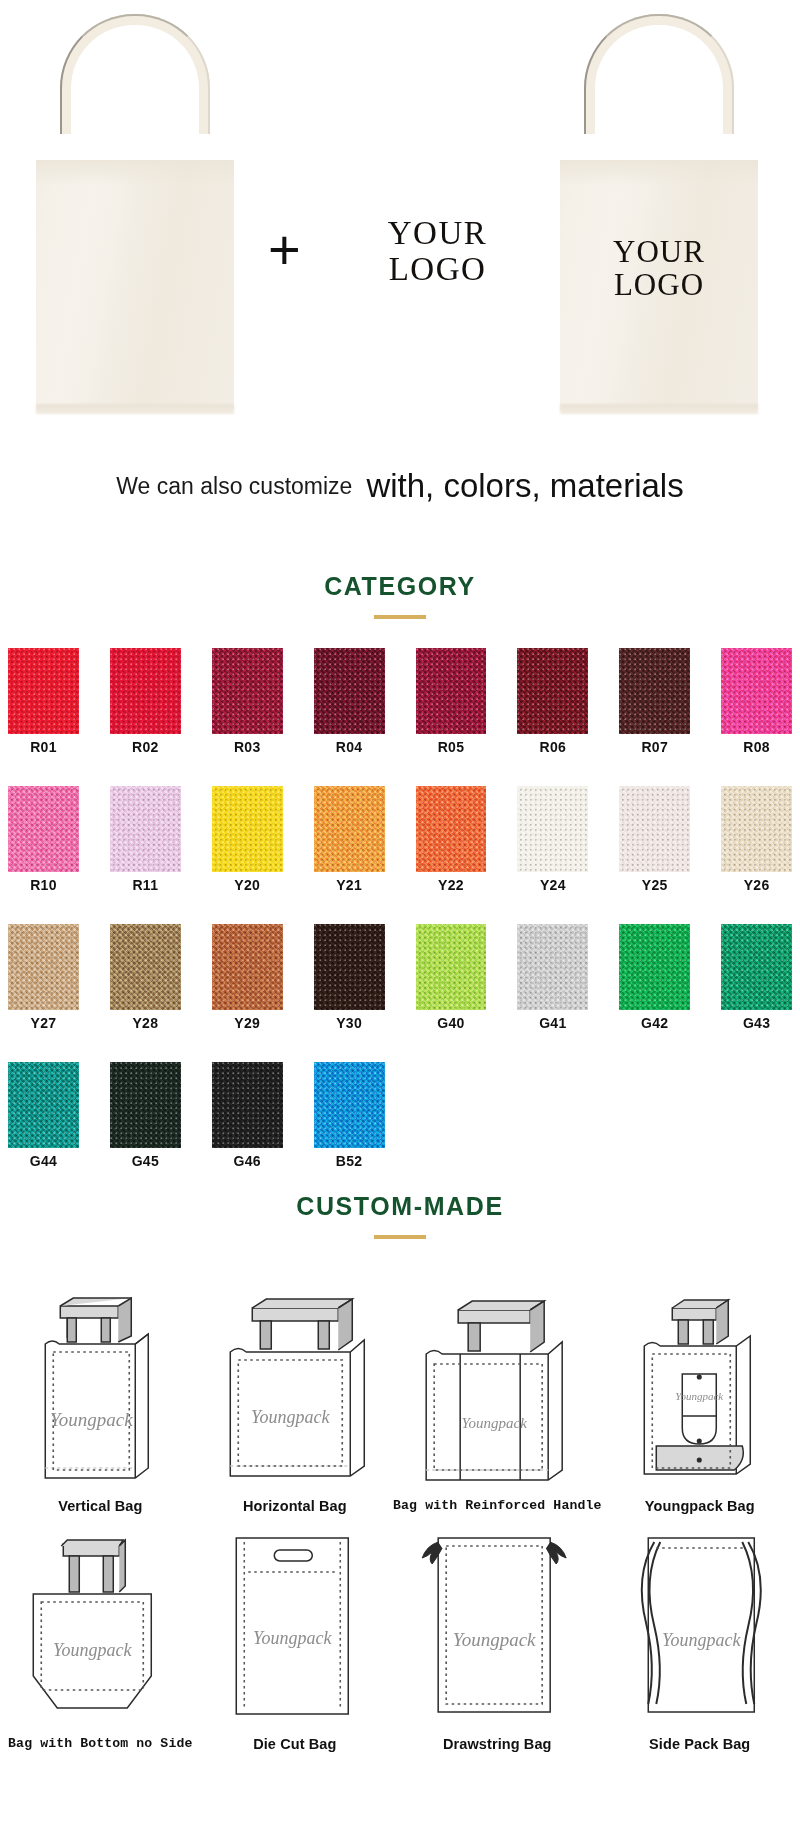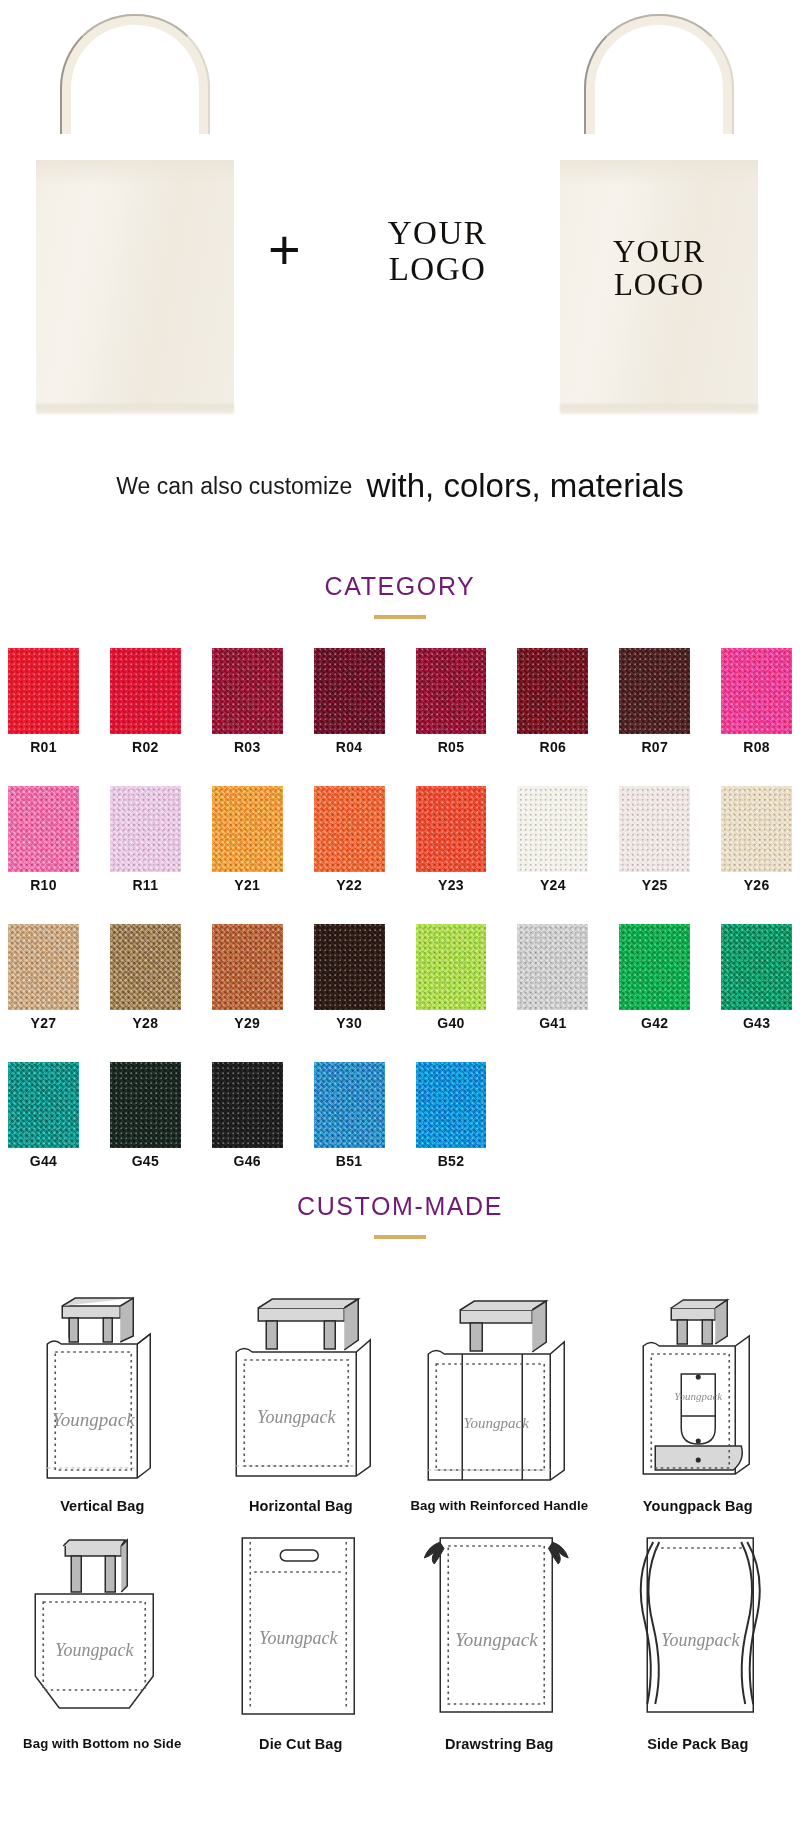--- a/index.html
+++ b/index.html
@@ -69,21 +69,21 @@
   .tagline {
     position:absolute; top:455px; left:0; width:800px; height:62px;
     display:flex; align-items:center; justify-content:center; gap:14px;
   }
   .tagline .small { font-size:23px; color:#1a1a1a; }
   .tagline .big   { font-size:33px; color:#111; }
 
   
   .sec-head { width:800px; text-align:center; }
   .sec-head .title {
-    font-size:25px; font-weight:400; letter-spacing:1.6px; color:#701a75;
+    font-size:25px; font-weight:700; letter-spacing:1.6px; color:#14532d;
   }
   .sec-head .rule {
     width:52px; height:4px; background:#d6b05e; margin:14px auto 0;
   }
   #cat-head { position:absolute; top:572px; left:0; }
   #cus-head { position:absolute; top:1192px; left:0; }
 
   
   .swatch-grid {
     position:absolute; top:648px; left:8px;
@@ -129,21 +129,21 @@
     display:grid; grid-template-columns:repeat(4,1fr);
     row-gap:2px; column-gap:2px;
   }
   .bag-cell { display:flex; flex-direction:column; align-items:center; }
   .bag-art { width:100%; height:218px; display:block; }
   .bag-name {
     margin-top:2px; text-align:center;
     font-size:14.5px; font-weight:700; color:#111; letter-spacing:.1px;
     white-space:nowrap;
   }
-  .bag-name.tight { font-size:13.2px; }
+  .bag-name.tight { font-size:13.2px;font-family:Liberation Mono, monospace; }
   .brand-script {
     font-family:"Liberation Serif", serif;
     font-style:italic; fill:#8d8d8d;
   }
 </style>
 </head>
 <body>
 
 <div class="hero">
 
@@ -254,41 +254,41 @@
       <div class="swatch-label">R10</div>
     </div>
     <div class="swatch-cell">
       <div class="swatch" style="background-color: rgb(233, 198, 228);">
         <div class="tex"></div>
         <div class="tex2"></div>
       </div>
       <div class="swatch-label">R11</div>
     </div>
     <div class="swatch-cell">
+      <div class="swatch" style="background-color: rgb(245, 214, 30);">
+        <div class="tex"></div>
+        <div class="tex2"></div>
+      </div>
+      <div class="swatch-label">Y20</div>
+    </div>
+    <div class="swatch-cell">
       <div class="swatch" style="background-color: rgb(240, 152, 58);">
         <div class="tex"></div>
         <div class="tex2"></div>
       </div>
       <div class="swatch-label">Y21</div>
     </div>
     <div class="swatch-cell">
       <div class="swatch" style="background-color: rgb(239, 99, 54);">
         <div class="tex"></div>
         <div class="tex2"></div>
       </div>
       <div class="swatch-label">Y22</div>
     </div>
     <div class="swatch-cell">
-      <div class="swatch" style="background-color: rgb(236, 74, 50);">
-        <div class="tex"></div>
-        <div class="tex2"></div>
-      </div>
-      <div class="swatch-label">Y23</div>
-    </div>
-    <div class="swatch-cell">
       <div class="swatch" style="background-color: rgb(242, 240, 232);">
         <div class="tex"></div>
         <div class="tex2"></div>
       </div>
       <div class="swatch-label">Y24</div>
     </div>
     <div class="swatch-cell">
       <div class="swatch" style="background-color: rgb(238, 229, 226);">
         <div class="tex"></div>
         <div class="tex2"></div>
@@ -371,27 +371,20 @@
         <div class="tex2"></div>
       </div>
       <div class="swatch-label">G45</div>
     </div>
     <div class="swatch-cell">
       <div class="swatch" style="background-color: rgb(29, 29, 29);">
         <div class="tex"></div>
         <div class="tex2"></div>
       </div>
       <div class="swatch-label">G46</div>
-    </div>
-    <div class="swatch-cell">
-      <div class="swatch" style="background-color: rgb(42, 133, 196);">
-        <div class="tex"></div>
-        <div class="tex2"></div>
-      </div>
-      <div class="swatch-label">B51</div>
     </div>
     <div class="swatch-cell">
       <div class="swatch" style="background-color: rgb(13, 138, 214);">
         <div class="tex"></div>
         <div class="tex2"></div>
       </div>
       <div class="swatch-label">B52</div>
     </div>
   </div>
 

